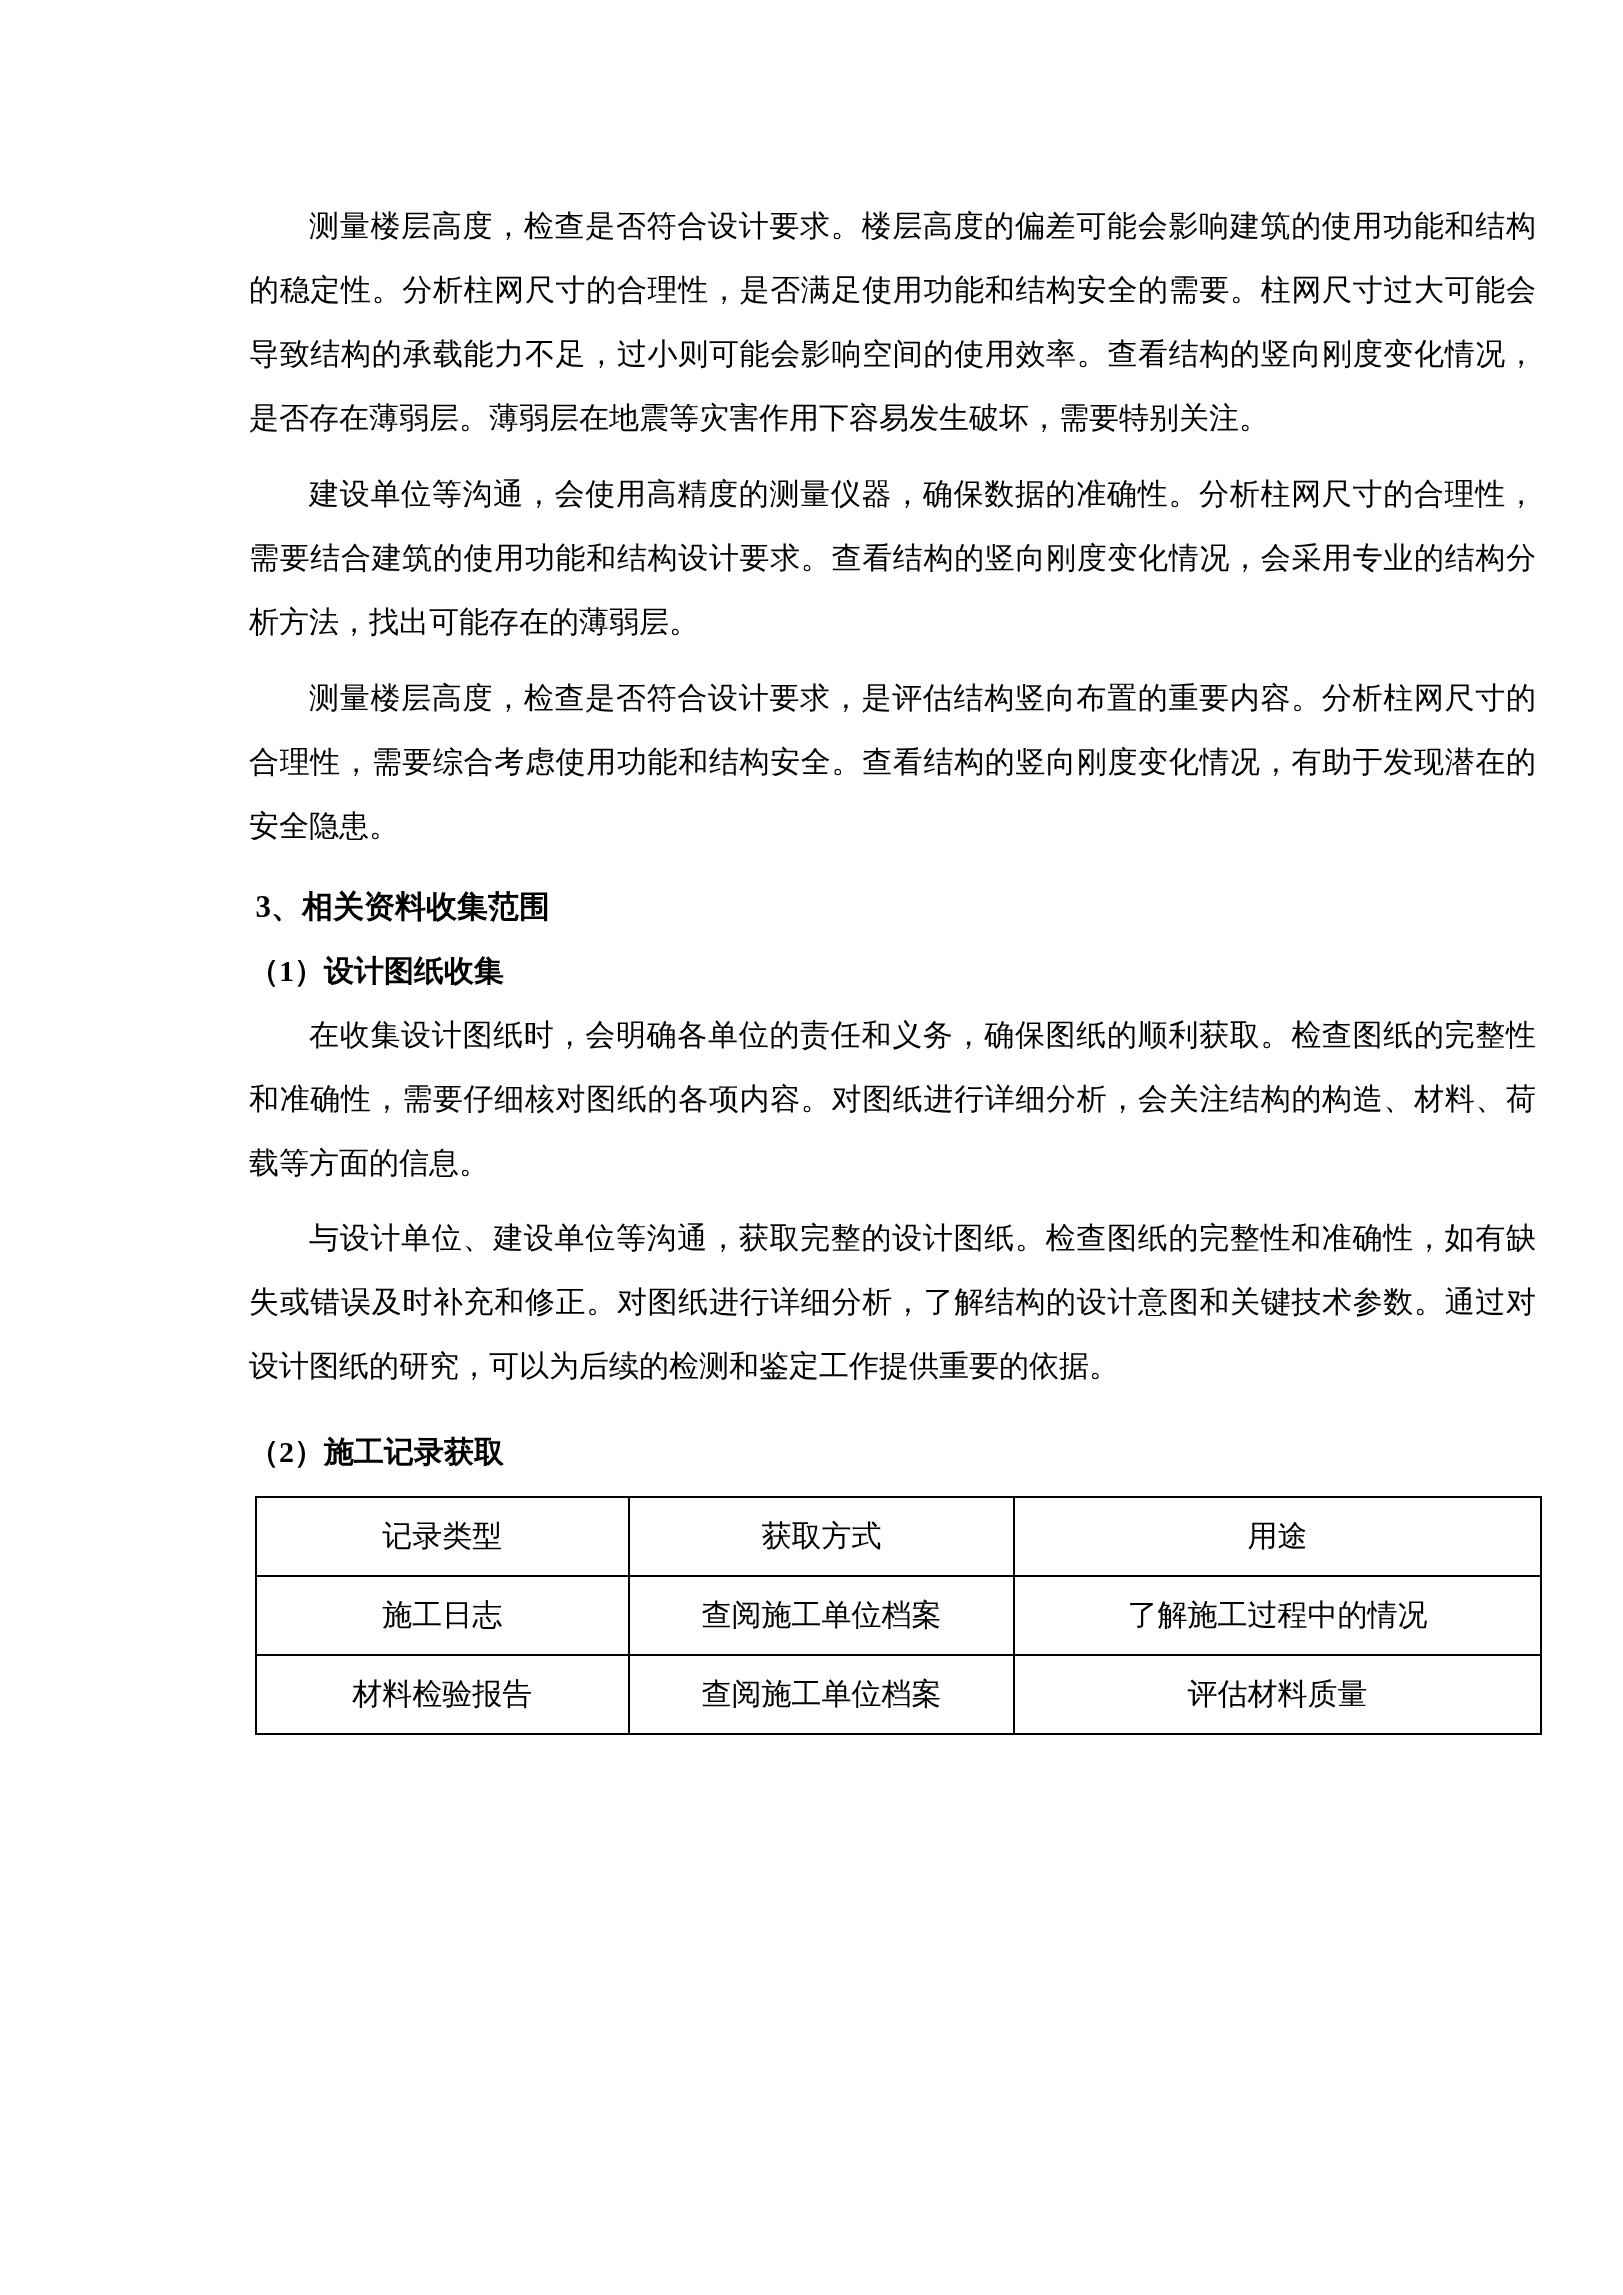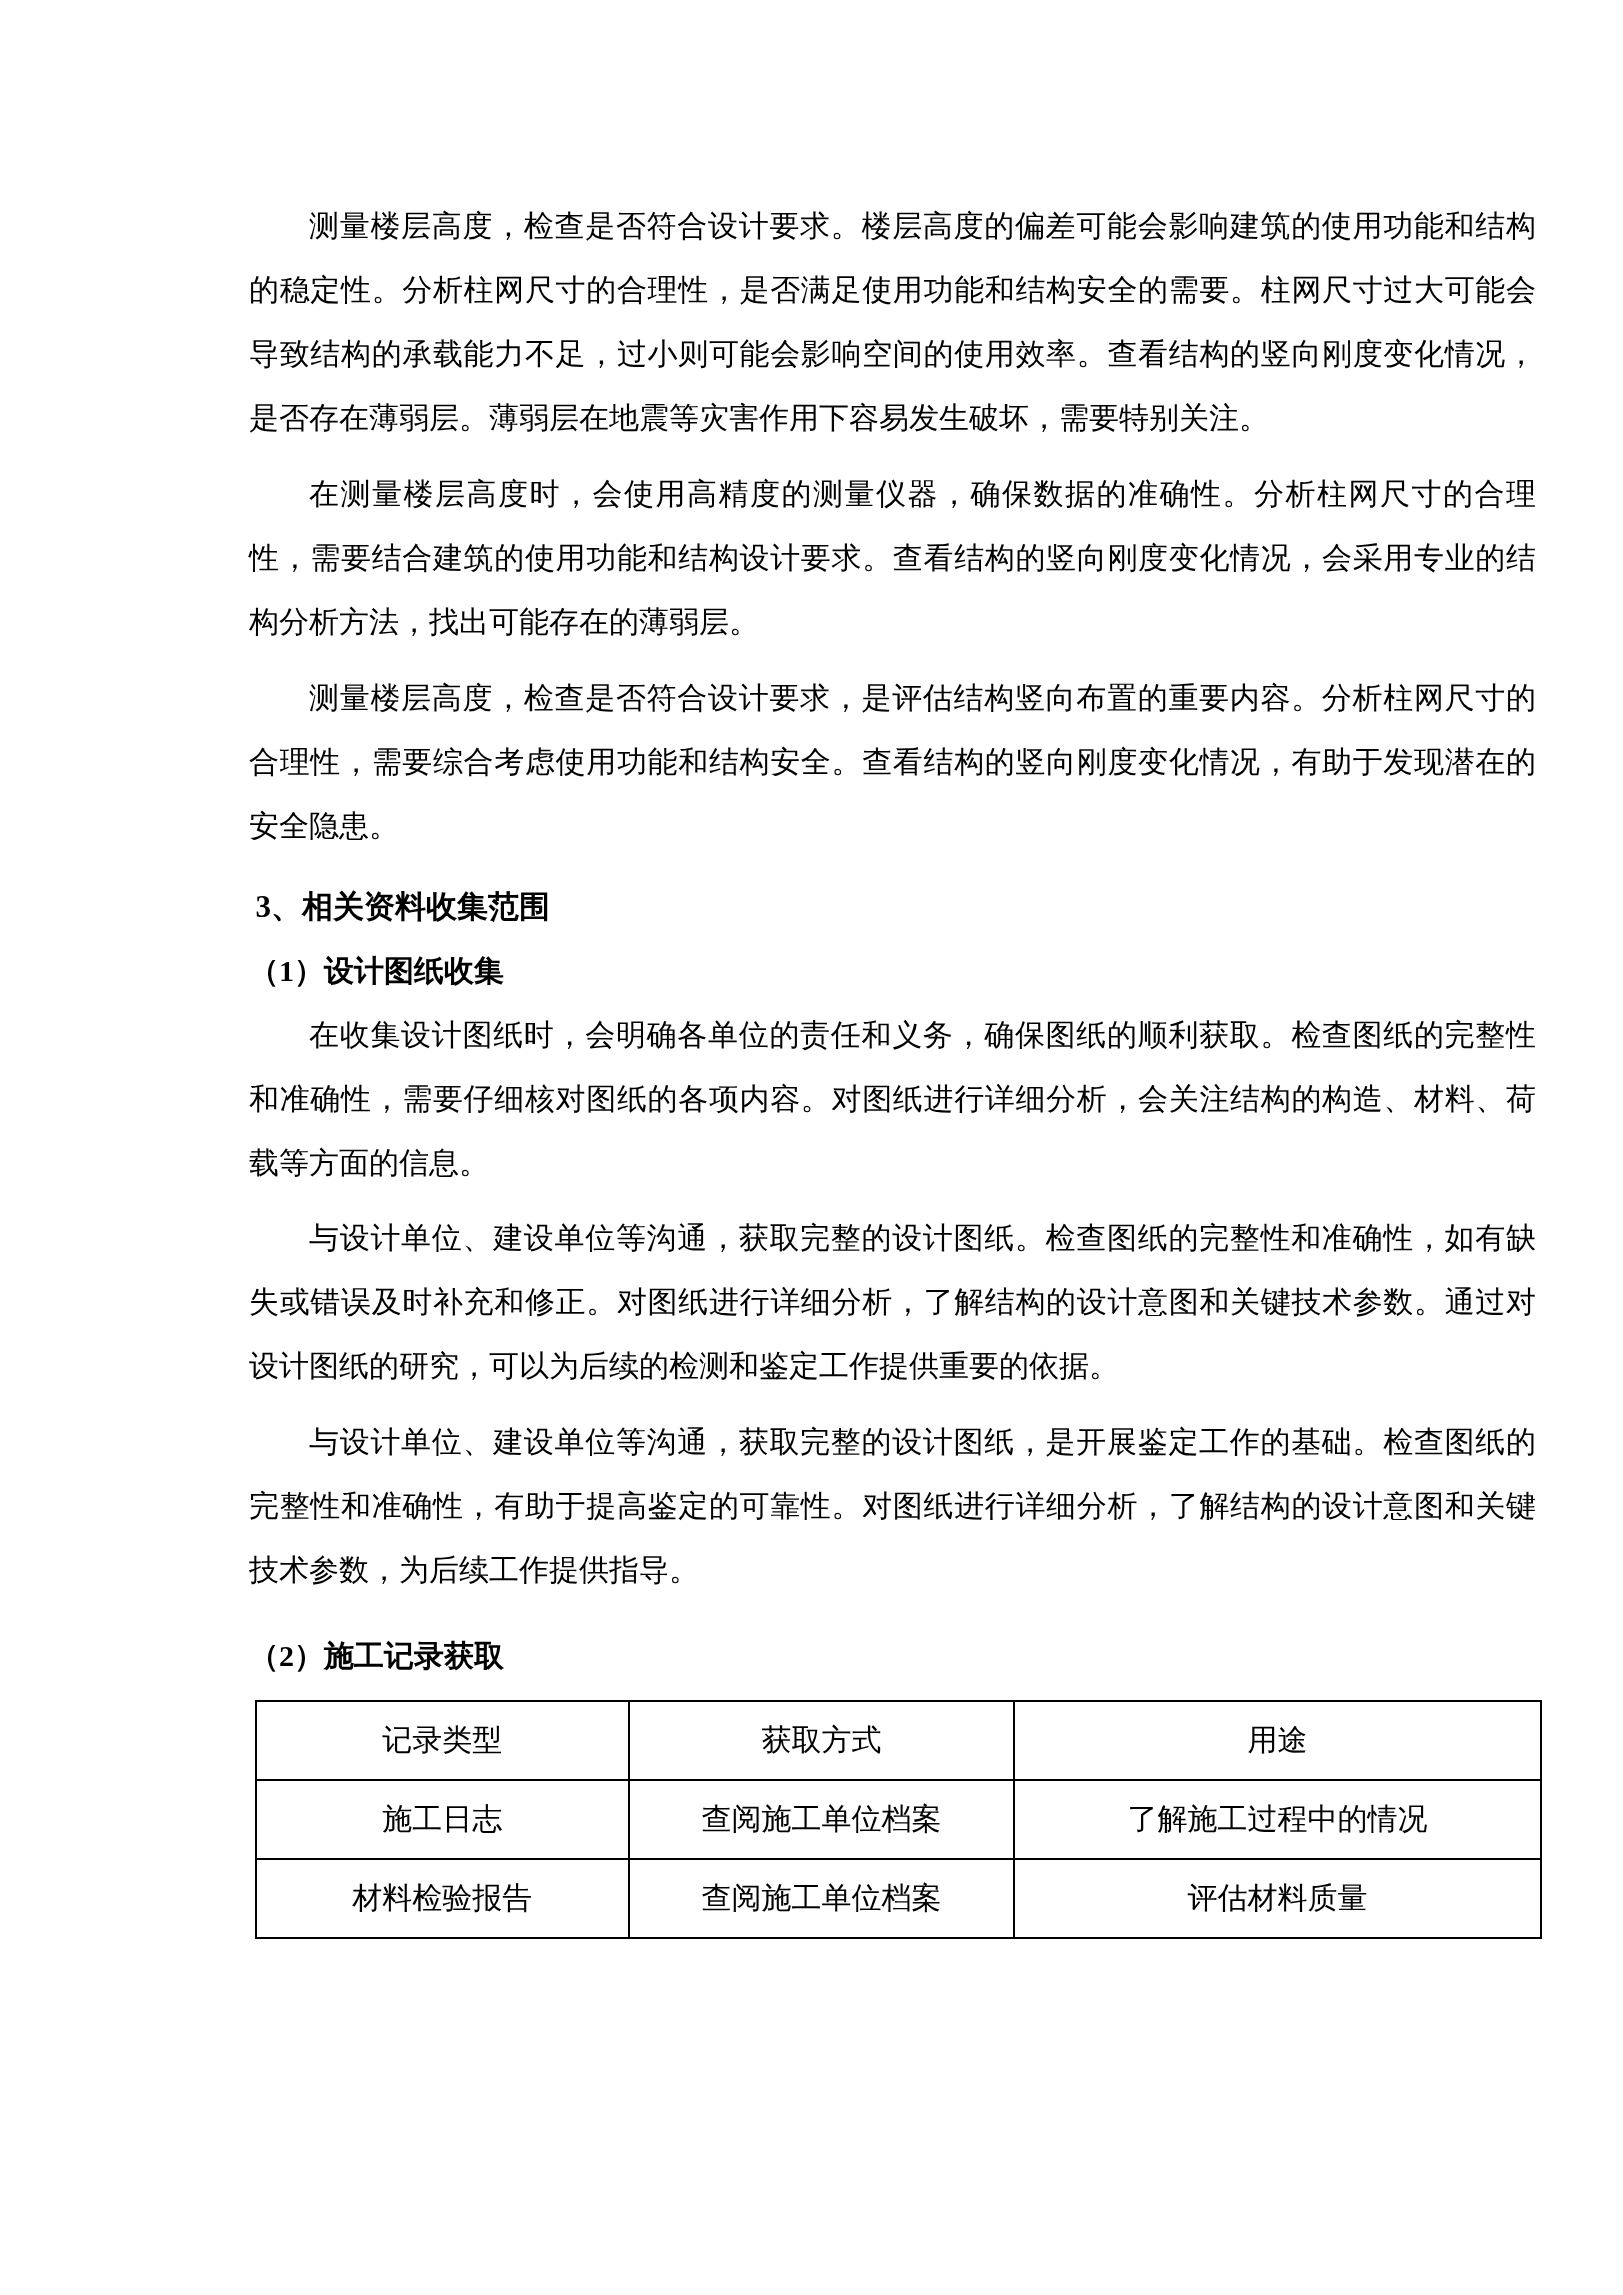--- a/index.html
+++ b/index.html
@@ -64,30 +64,29 @@
   table.records col.c1 { width: 29%; }
   table.records col.c2 { width: 30%; }
   table.records col.c3 { width: 41%; }
 </style>
 </head>
 <body>
 
 <div class="page">
 
   <p class="body-para">测量楼层高度，检查是否符合设计要求。楼层高度的偏差可能会影响建筑的使用功能和结构的稳定性。分析柱网尺寸的合理性，是否满足使用功能和结构安全的需要。柱网尺寸过大可能会导致结构的承载能力不足，过小则可能会影响空间的使用效率。查看结构的竖向刚度变化情况，是否存在薄弱层。薄弱层在地震等灾害作用下容易发生破坏，需要特别关注。</p>
-  <p class="body-para">在测量楼层高度时，会使用高精度的测量仪器，确保数据的准确性。分析柱网尺寸的合理性，需要结合建筑的使用功能和结构设计要求。查看结构的竖向刚度变化情况，会采用专业的结构分析方法，找出可能存在的薄弱层。</p>
+  <p class="body-para">建设单位等沟通，会使用高精度的测量仪器，确保数据的准确性。分析柱网尺寸的合理性，需要结合建筑的使用功能和结构设计要求。查看结构的竖向刚度变化情况，会采用专业的结构分析方法，找出可能存在的薄弱层。</p>
   <p class="body-para">测量楼层高度，检查是否符合设计要求，是评估结构竖向布置的重要内容。分析柱网尺寸的合理性，需要综合考虑使用功能和结构安全。查看结构的竖向刚度变化情况，有助于发现潜在的安全隐患。</p>
 
   <h2 class="section-heading">3、相关资料收集范围</h2>
 
   <h3 class="subsection-heading">（1）设计图纸收集</h3>
 
   <p class="body-para">在收集设计图纸时，会明确各单位的责任和义务，确保图纸的顺利获取。检查图纸的完整性和准确性，需要仔细核对图纸的各项内容。对图纸进行详细分析，会关注结构的构造、材料、荷载等方面的信息。</p>
   <p class="body-para">与设计单位、建设单位等沟通，获取完整的设计图纸。检查图纸的完整性和准确性，如有缺失或错误及时补充和修正。对图纸进行详细分析，了解结构的设计意图和关键技术参数。通过对设计图纸的研究，可以为后续的检测和鉴定工作提供重要的依据。</p>
-  <p class="body-para">与设计单位、建设单位等沟通，获取完整的设计图纸，是开展鉴定工作的基础。检查图纸的完整性和准确性，有助于提高鉴定的可靠性。对图纸进行详细分析，了解结构的设计意图和关键技术参数，为后续工作提供指导。</p>
 
   <h3 class="subsection-heading spaced">（2）施工记录获取</h3>
 
   <table class="records">
     <colgroup>
       <col class="c1">
         <col class="c2">
         <col class="c3">
     </colgroup>
     <thead>

